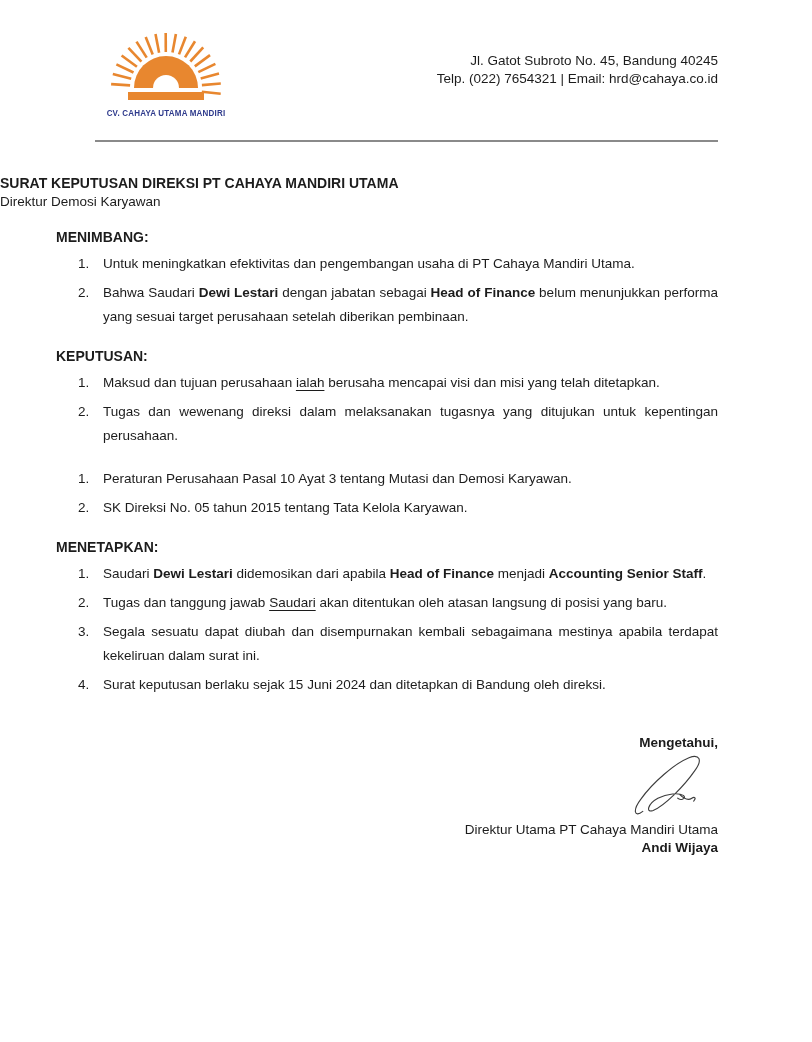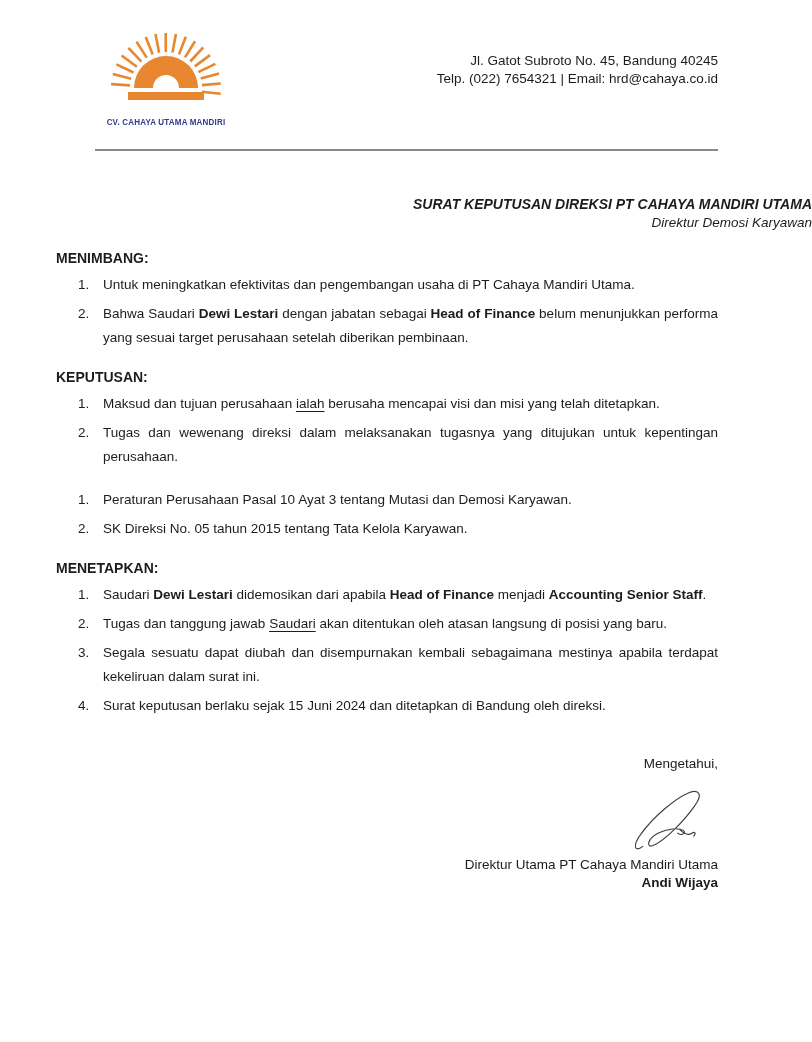--- a/index.html
+++ b/index.html
@@ -19,32 +19,32 @@
     justify-content: space-between;
     align-items: flex-start;
     padding: 26px 94px 0 100px;
   }
   .logo-block { width: 132px; text-align: center; }
   .logo-caption {
     font-size: 8px;
     font-weight: bold;
     letter-spacing: 0.2px;
     white-space: nowrap;
-    margin-top: 10px;
+    margin-top: 1px;
     transform: scaleY(1.05);
   }
   .company-info { text-align: right; padding-top: 26px; line-height: 17.5px; font-size: 13.5px; }
   .company-info .company-name { font-weight: bold; font-size: 14px; }
   .divider {
     border: none;
     border-top: 2px solid #8a8a8a;
     margin: 22px 94px 0 95px;
   }
   
-  .title-block { text-align: right; margin-top: 45px; line-height: 17.5px; font-size: 13.5px; font-style: italic; }
+  .title-block { text-align: left; margin-top: 33px; line-height: 17.5px; font-size: 13.5px; }
   .title-block .main-title { font-weight: bold; font-size: 14px; }
   
   .sections { margin: 0 94px 0 56px; }
   .section { margin-top: 19px; }
   .section-heading { font-size: 14px; font-weight: bold; margin-bottom: 7px; }
   .li {
     position: relative;
     padding-left: 47px;
     line-height: 24px;
     font-size: 13.5px;
@@ -57,21 +57,21 @@
     text-decoration-line: underline;
     text-decoration-style: wavy;
     text-decoration-color: #e03a2f;
     text-decoration-thickness: 1px;
     text-underline-offset: 3px;
     text-decoration-skip-ink: none;
     text-decoration: underline;
   }
   
   .signature-block { margin: 38px 94px 0 95px; text-align: right; font-size: 13.5px; }
-  .sig-salutation { font-weight: normal; margin-bottom: 16px; }
+  .sig-salutation { font-weight: bold; margin-bottom: 2px; }
   .sig-image { display: inline-block; margin-right: 2px; }
   .sig-position { line-height: 18px; }
   .sig-name { font-weight: bold; line-height: 18px; }
 </style>
 </head>
 <body>
 
 <div class="page">
 
   <div class="header">

